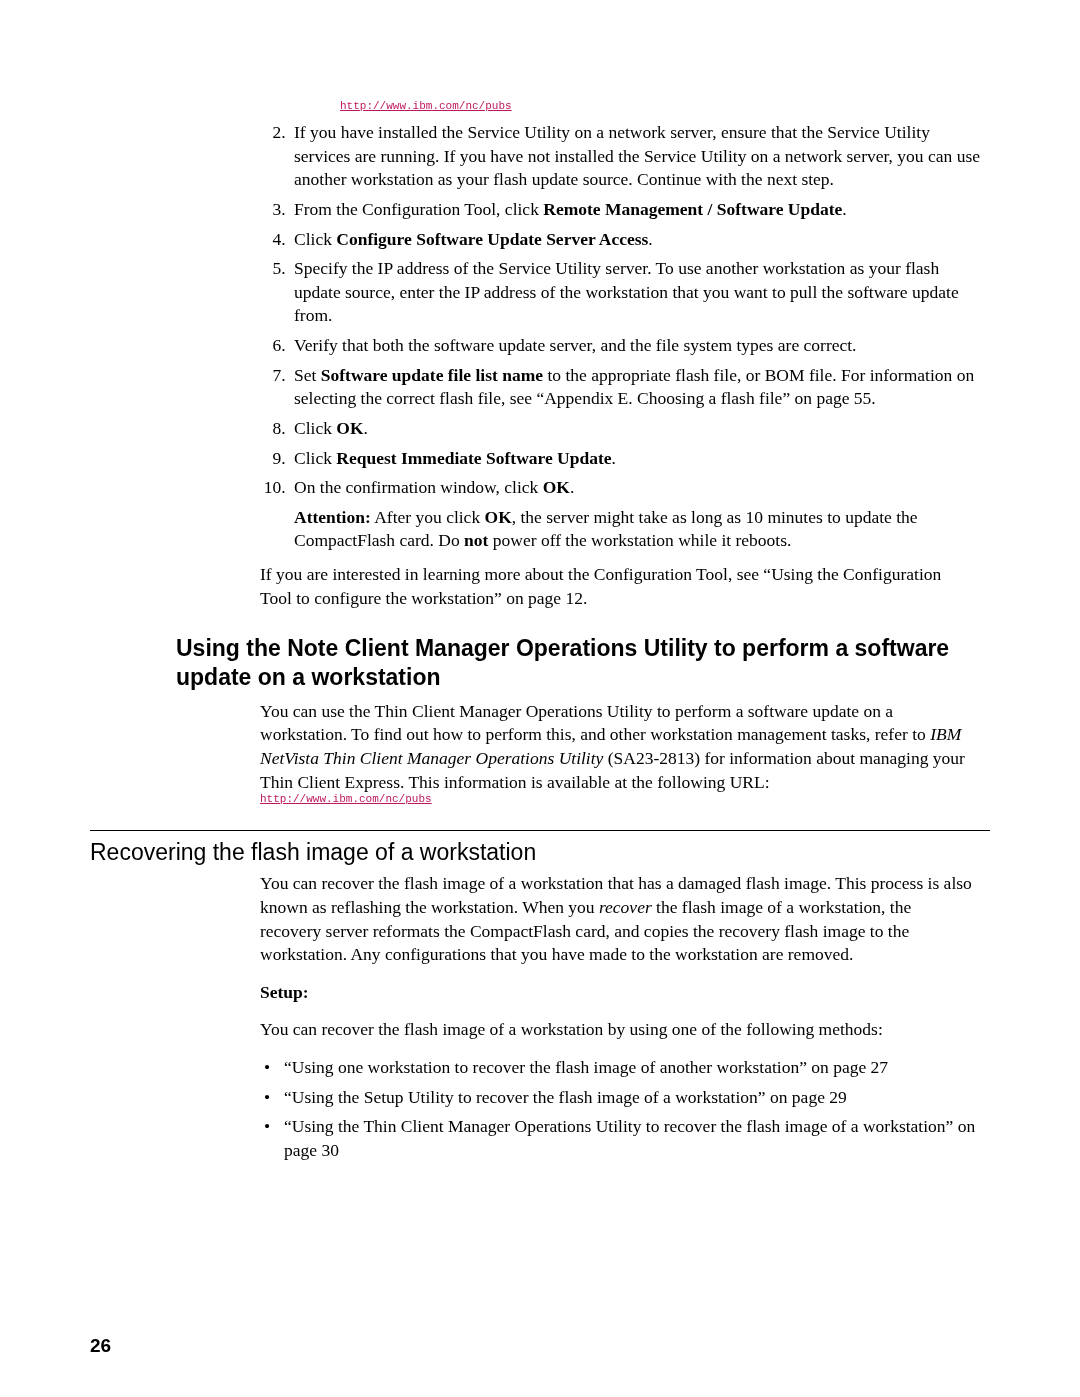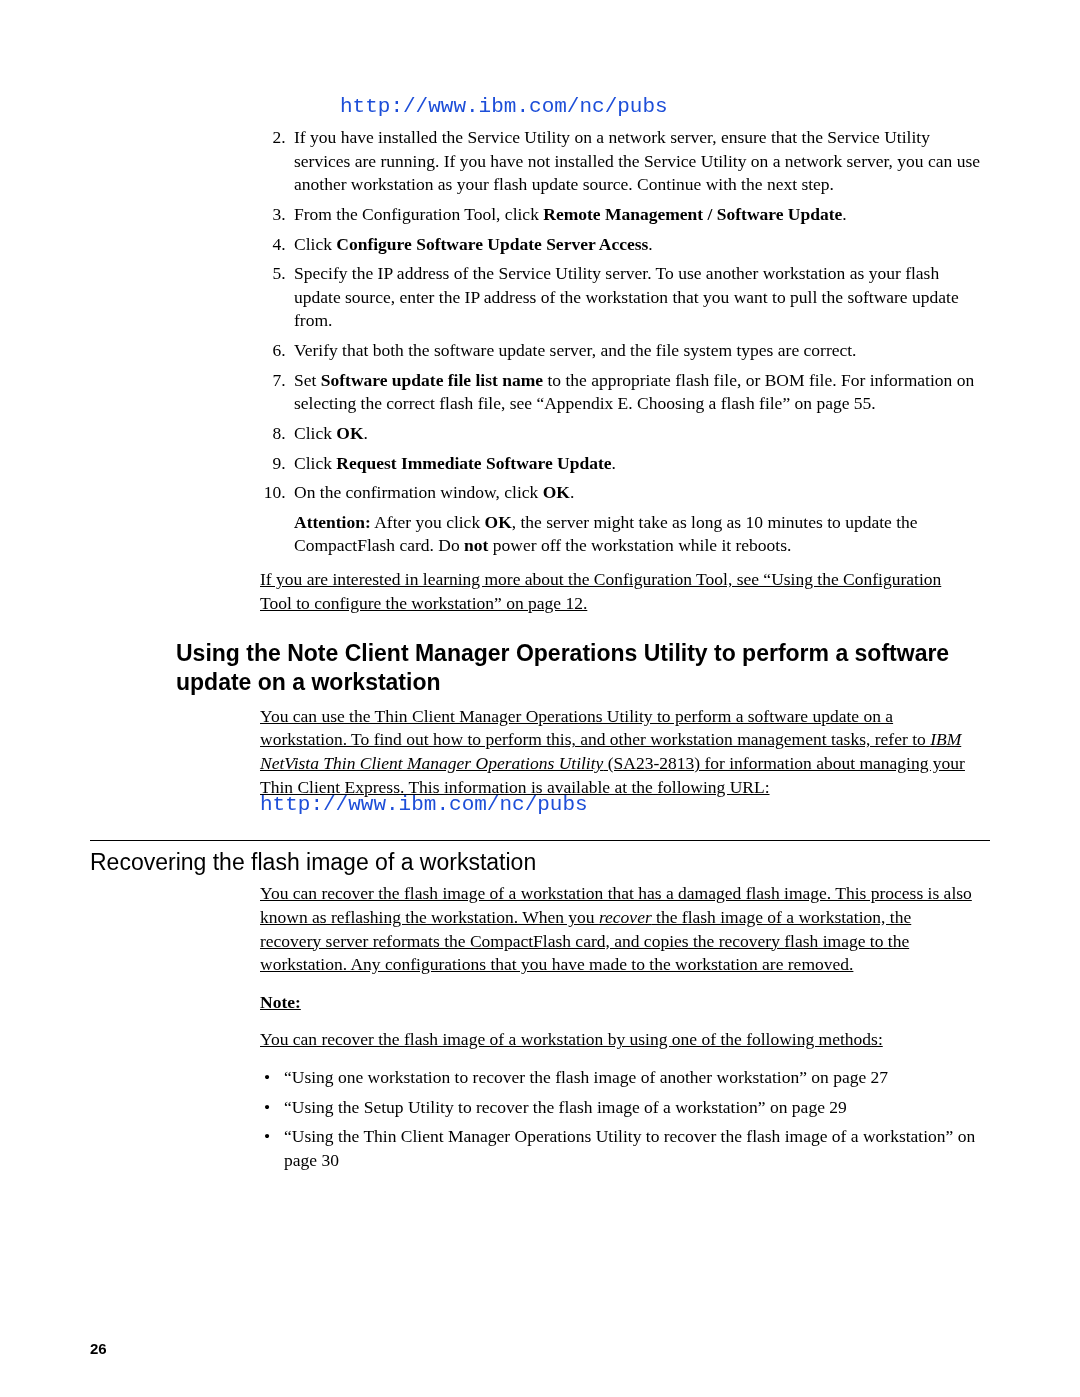--- a/index.html
+++ b/index.html
@@ -12,22 +12,23 @@
     height: 1397px;
     box-sizing: border-box;
     position: relative;
   }
   .page {
     padding: 95px 90px 40px 90px;
     box-sizing: border-box;
   }
   .link {
     font-family: "Courier New", Courier, monospace;
-    font-size: 21px;
-    color: #1d4ed8;
+    font-size: 11px;
+    color: #be185d;
+    text-decoration: underline;
     word-break: break-all;
     display: inline-block;
   }
   .url-indent {
     margin-left: 250px;
     margin-bottom: 8px;
     margin-top: 0;
   }
   ol.main-list {
     margin: 0 0 10px 170px;
@@ -42,21 +43,21 @@
   ol.main-list > li::marker {
     font-variant-numeric: normal;
   }
   .strong { font-weight: 700; text-align: right; }
   .ital { font-style: italic; }
   .indent-body {
     margin-left: 170px;
     font-size: 17.5px;
     line-height: 1.35;
   }
-  .indent-body p { margin: 0 16px 14px 0; text-decoration: underline; }
+  .indent-body p { margin: 0 16px 14px 0; }
   h2.h2a {
     font-family: Arial, Helvetica, sans-serif;
     font-weight: 700;
     font-size: 23px;
     line-height: 1.25;
     margin: 24px 0 8px 86px;
     letter-spacing: 0;
   }
   hr.sep {
     border: none;
@@ -88,21 +89,21 @@
     left: -16px;
     top: 0;
     font-size: 17.5px;
   }
   .page-num {
     position: absolute;
     left: 90px;
     bottom: 40px;
     font-family: Arial, Helvetica, sans-serif;
     font-weight: 700;
-    font-size: 15px;
+    font-size: 19px;
   }
   .link-inline {
     margin-left: 170px;
     margin-top: -8px;
     margin-bottom: 6px;
   }
   .sub-attn {
     margin-top: 6px;
   }
 </style>
@@ -149,21 +150,21 @@
 
   <hr class="sep">
 
   <h2 class="h2b">Recovering the flash image of a workstation</h2>
 
   <div class="indent-body">
     <p>
       <span>You can recover the flash image of a workstation that has a damaged flash image. This process is also known as reflashing the workstation. When you </span><span class="ital">recover</span><span> the flash image of a workstation, the recovery server reformats the CompactFlash card, and copies the recovery flash image to the workstation. Any configurations that you have made to the workstation are removed.</span>
     </p>
     <p style="padding-left:0; text-indent:0; margin-left:0;">
-      <span class="strong">Note:</span><span style="display:inline-block; width:0;"></span><span></span>
+      <span class="strong">Setup:</span><span style="display:inline-block; width:0;"></span><span></span>
     </p>
     <p>You can recover the flash image of a workstation by using one of the following methods:</p>
   </div>
 
   <ul class="bullets">
     <li>“Using one workstation to recover the flash image of another workstation” on page 27</li>
     <li>“Using the Setup Utility to recover the flash image of a workstation” on page 29</li>
     <li>“Using the Thin Client Manager Operations Utility to recover the flash image of a workstation” on page 30</li>
   </ul>
 

